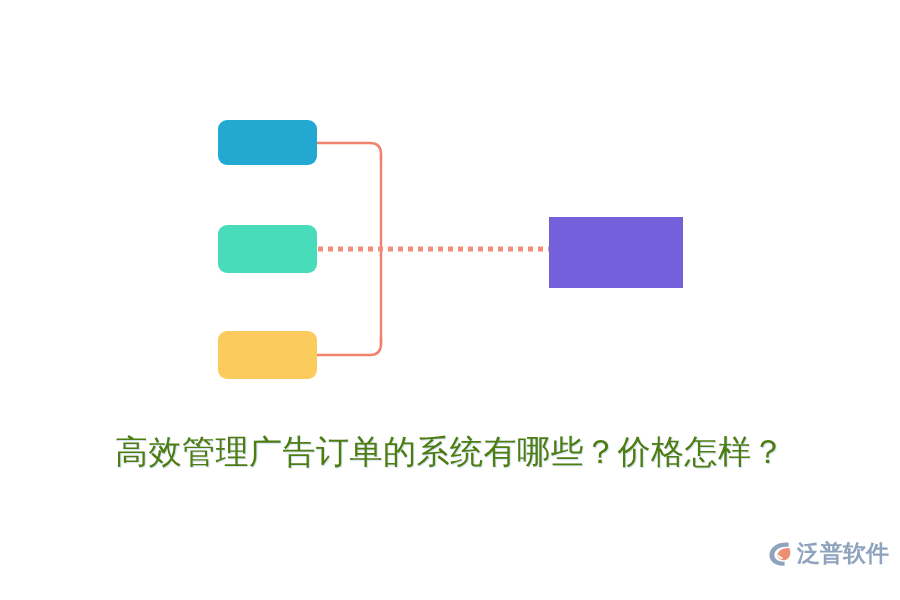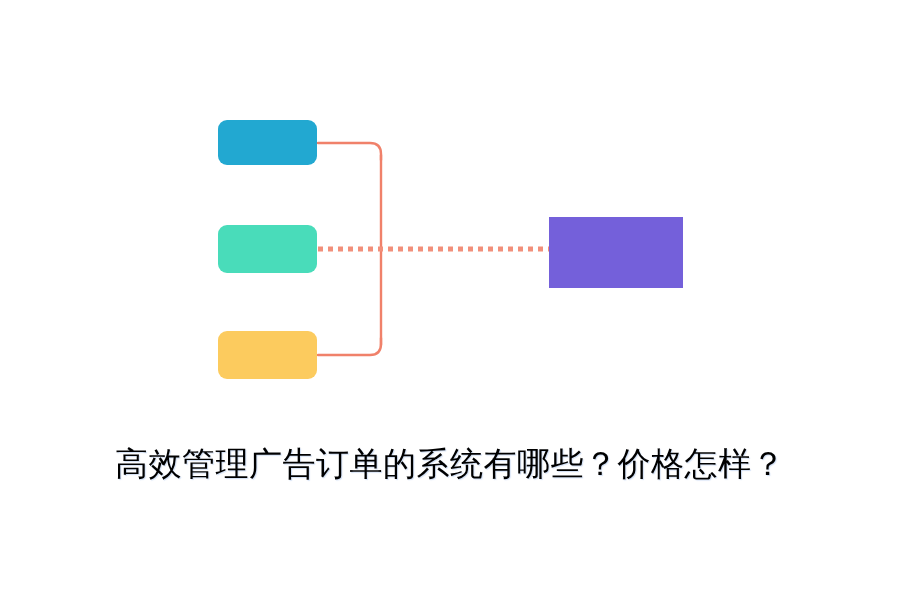--- a/index.html
+++ b/index.html
@@ -72,24 +72,23 @@
   .title {
     position: absolute;
     left: 0;
     top: 428px;
     width: 900px;
     text-align: center;
     font-family: "Liberation Serif", "DejaVu Serif", serif;
     font-size: 33px;
     line-height: 48px;
     letter-spacing: 0.5px;
-    color: #000000;
+    color: #4d7c0f;
     text-shadow: 1px 1px 1px rgba(170,195,235,0.55);
     white-space: nowrap;
-    margin-top: 12px;
   }
 
   
   .watermark {
     position: absolute;
     left: 766px;
     top: 536px;
     width: 126px;
     height: 54px;
   }
@@ -145,15 +144,23 @@
 
     <div class="node node-blue"></div>
     <div class="node node-teal"></div>
     <div class="node node-yellow"></div>
     <div class="node node-purple"></div>
   </div>
 
   <div class="title">高效管理广告订单的系统有哪些？价格怎样？</div>
 
   <div class="watermark">
+    <div class="wm-row">
+      <svg class="wm-mark" viewBox="0 0 100 100">
+        <path d="M78 13 C46 9 14 26 12 53 C10 79 36 95 64 92 L64 78 C44 80 27 70 29 53 C31 35 52 24 78 27 Z" fill="#8fa3bd"></path>
+        <path d="M76 31 C56 31 40 42 40 56 C40 66 49 73 61 73 C76 73 84 60 84 45 C84 40 82 35 80 31 Z" fill="#e98f72"></path>
+        <path d="M52 68 C44 66 40 60 42 54 C50 58 56 63 59 69 Z" fill="#ffffff"></path>
+      </svg>
+      <span class="wm-name">泛普软件</span>
+    </div>
   </div>
 
 </div>
 
 </body></html>

